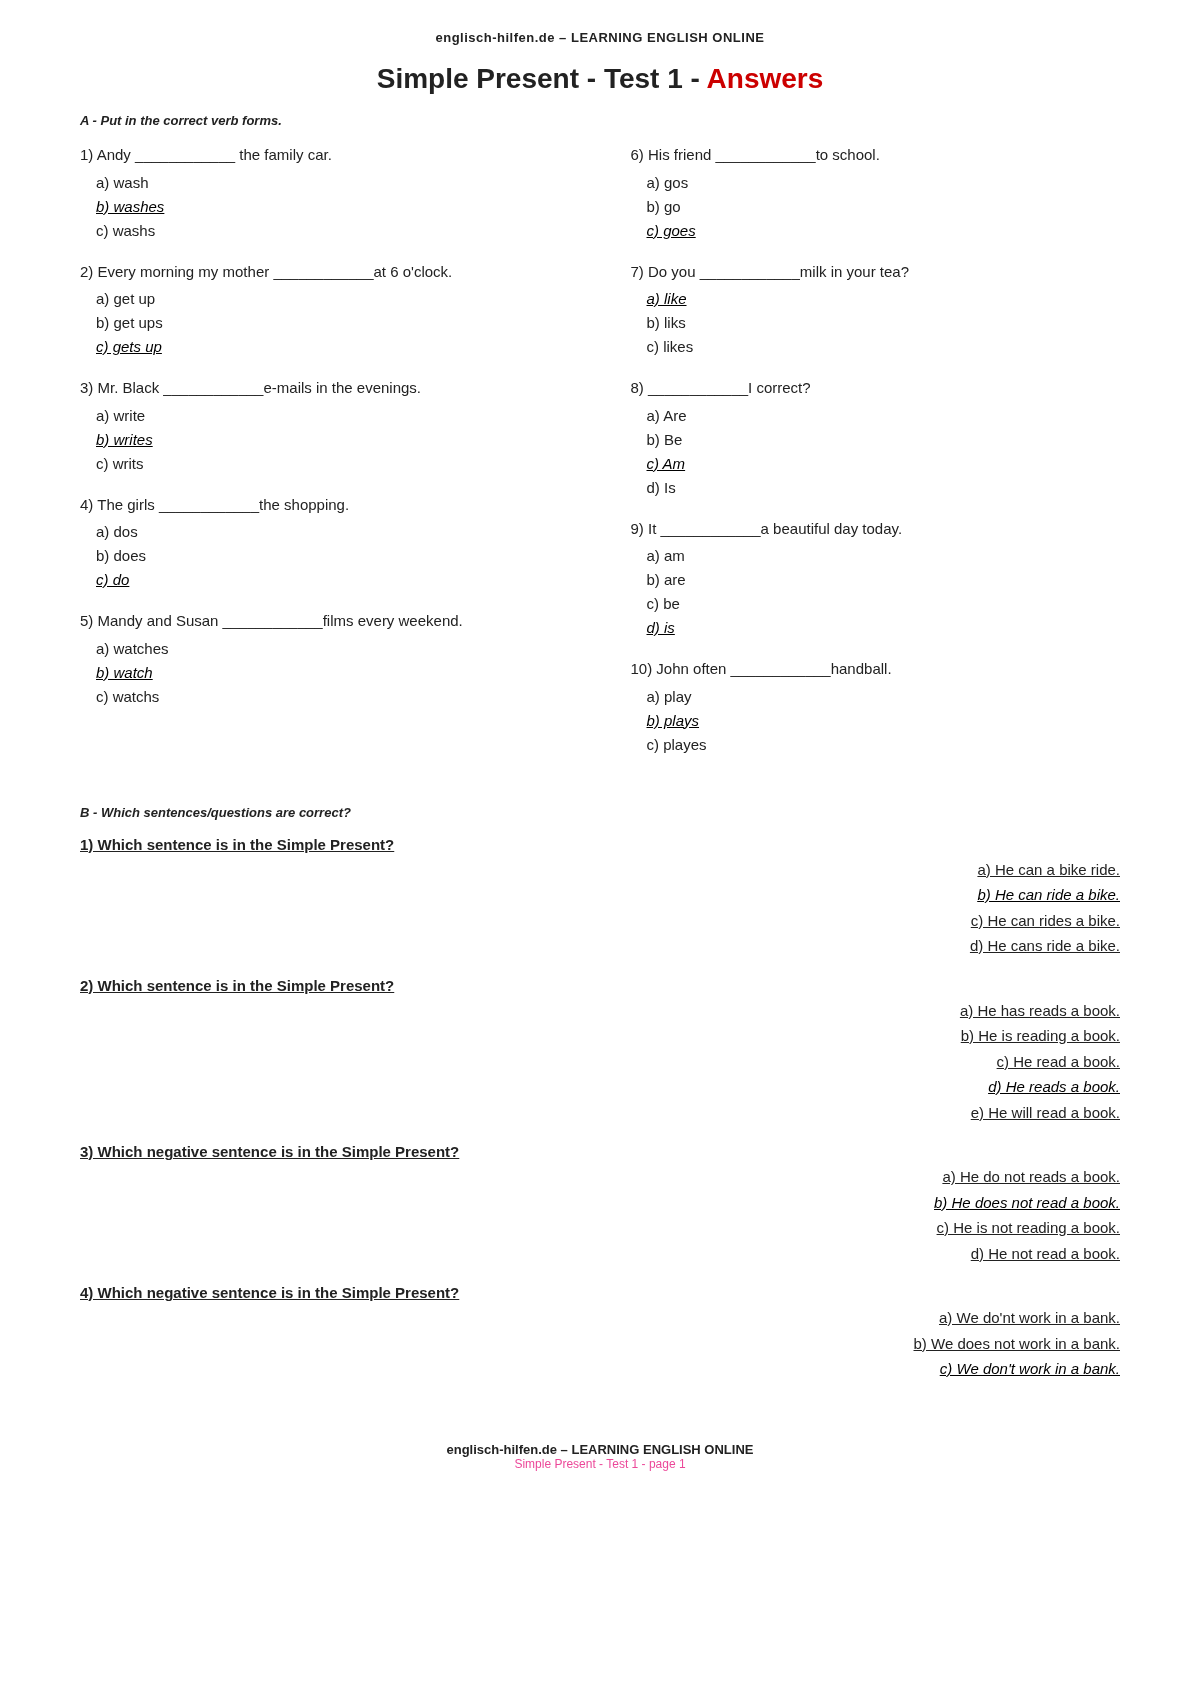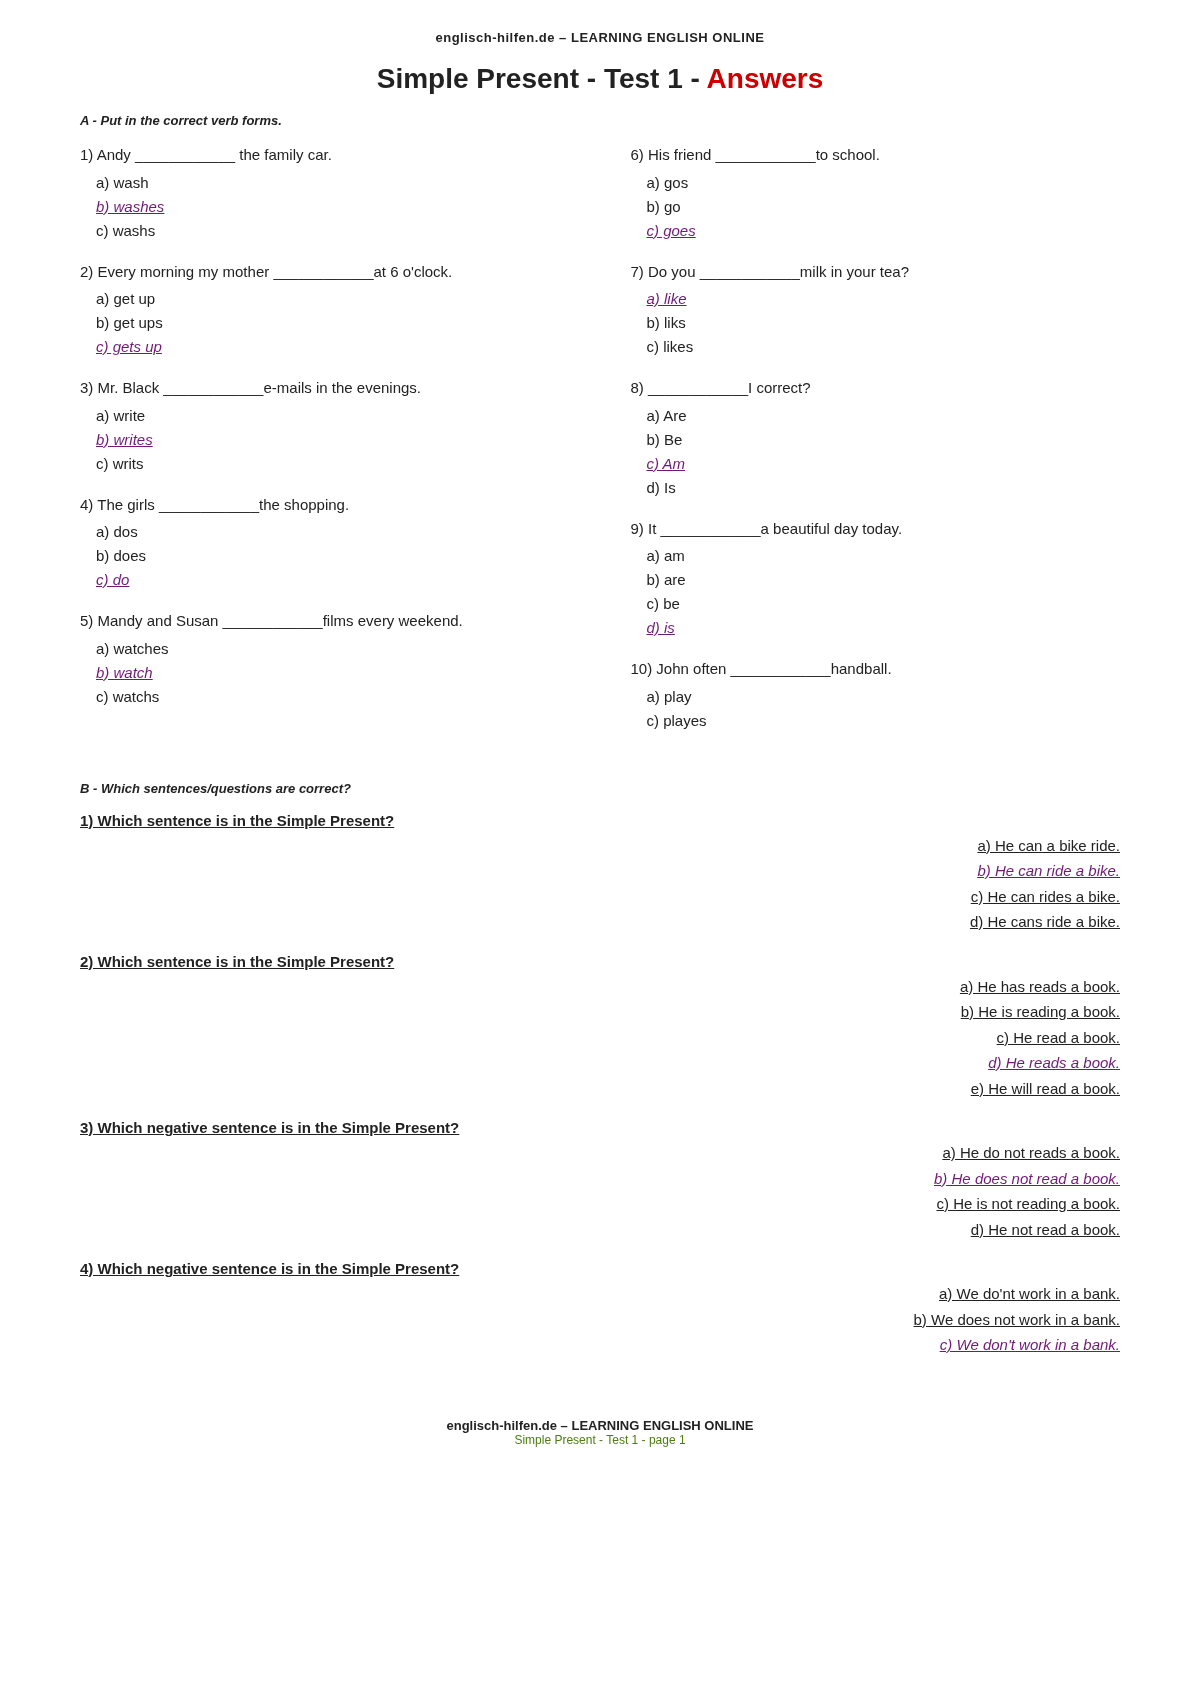--- a/index.html
+++ b/index.html
@@ -45,21 +45,21 @@
     }
     .question-text {
       margin-bottom: 4px;
       line-height: 1.5;
     }
     .option {
       padding-left: 16px;
       line-height: 1.6;
     }
     .correct {
-      color: #701a75;
+      color: #000000;
       font-style: italic;
       text-decoration: underline;
     }
     .section-b {
       margin-top: 30px;
     }
     .sub-question {
       margin-bottom: 18px;
       text-decoration: underline;
     }
@@ -75,21 +75,21 @@
     .site-footer {
       text-align: center;
       margin-top: 60px;
       font-size: 13px;
     }
     .site-footer .footer-main {
       font-weight: bold;
     }
     .site-footer .footer-sub {
       font-size: 12px;
-      color: #4d7c0f;
+      color: #ec4899;
     }
   </style>
 </head>
 <body>
 
 <div class="site-header">
   <span>englisch-hilfen.de – LEARNING ENGLISH ONLINE</span>
 </div>
 
 <div class="page-title">
@@ -169,20 +169,21 @@
       <div class="question-text">9) It ____________a beautiful day today.</div>
       <div class="option">a)  am</div>
       <div class="option">b)  are</div>
       <div class="option">c)  be</div>
       <div class="option correct">d)  is</div>
     </div>
 
     <div class="question-block">
       <div class="question-text">10) John often ____________handball.</div>
       <div class="option">a)  play</div>
+      <div class="option correct">b)  plays</div>
       <div class="option">c)  playes</div>
     </div>
 
   </div>
 
 </div>
 
 <div class="section-b">
   <div class="section-title">
     <span>B - Which sentences/questions are correct?</span>

